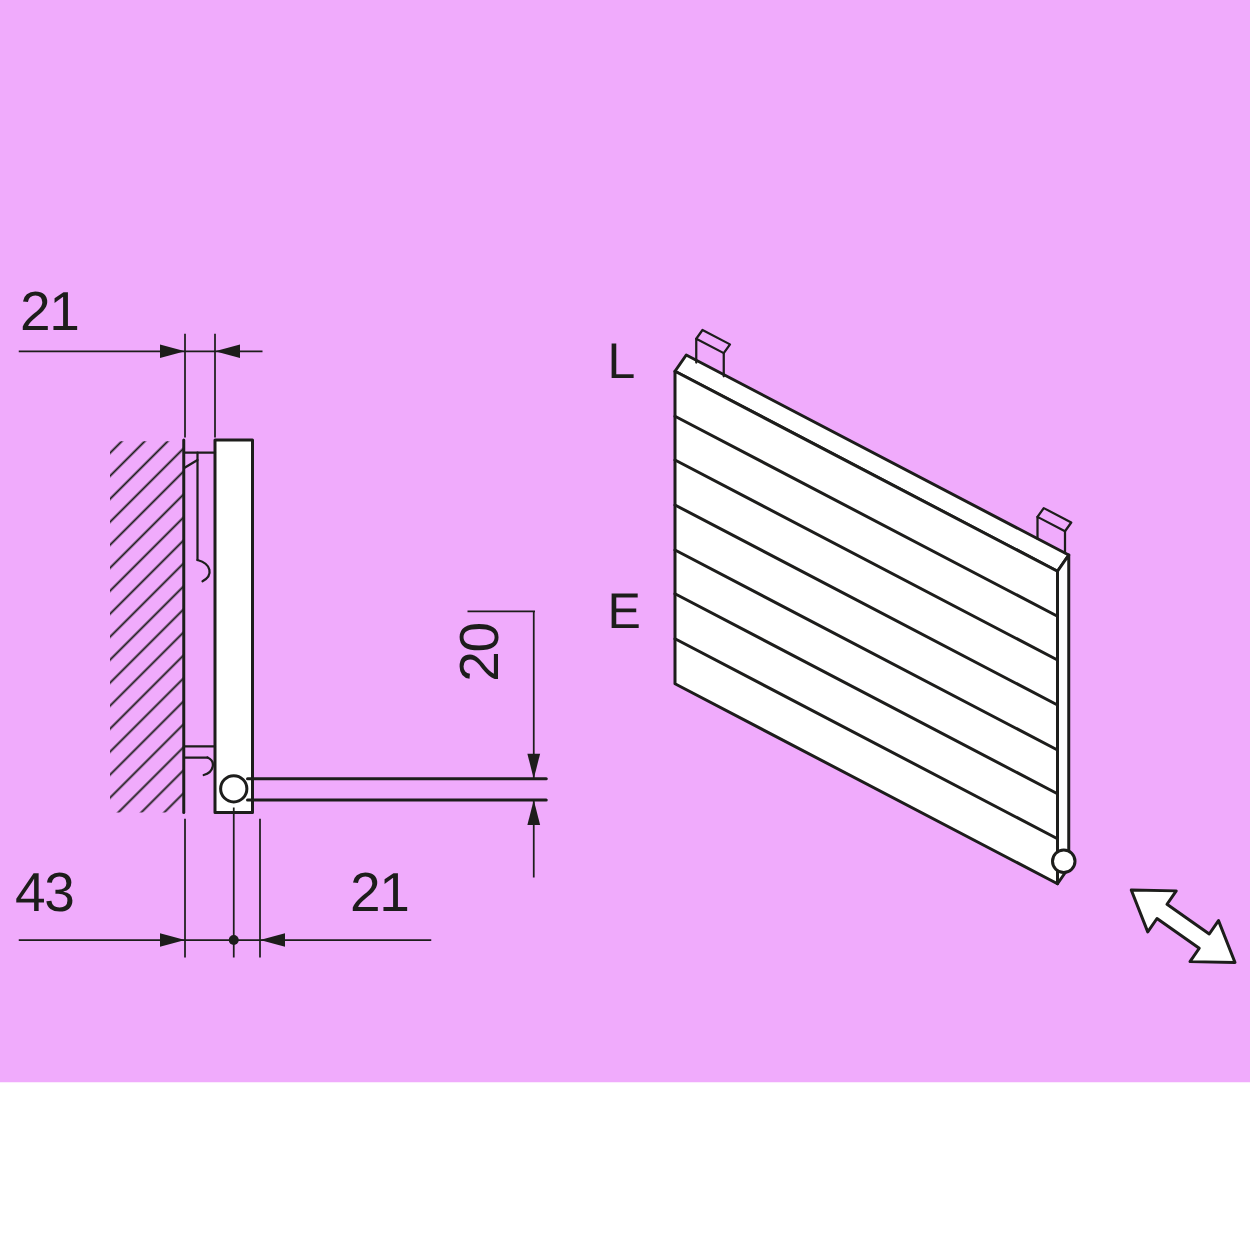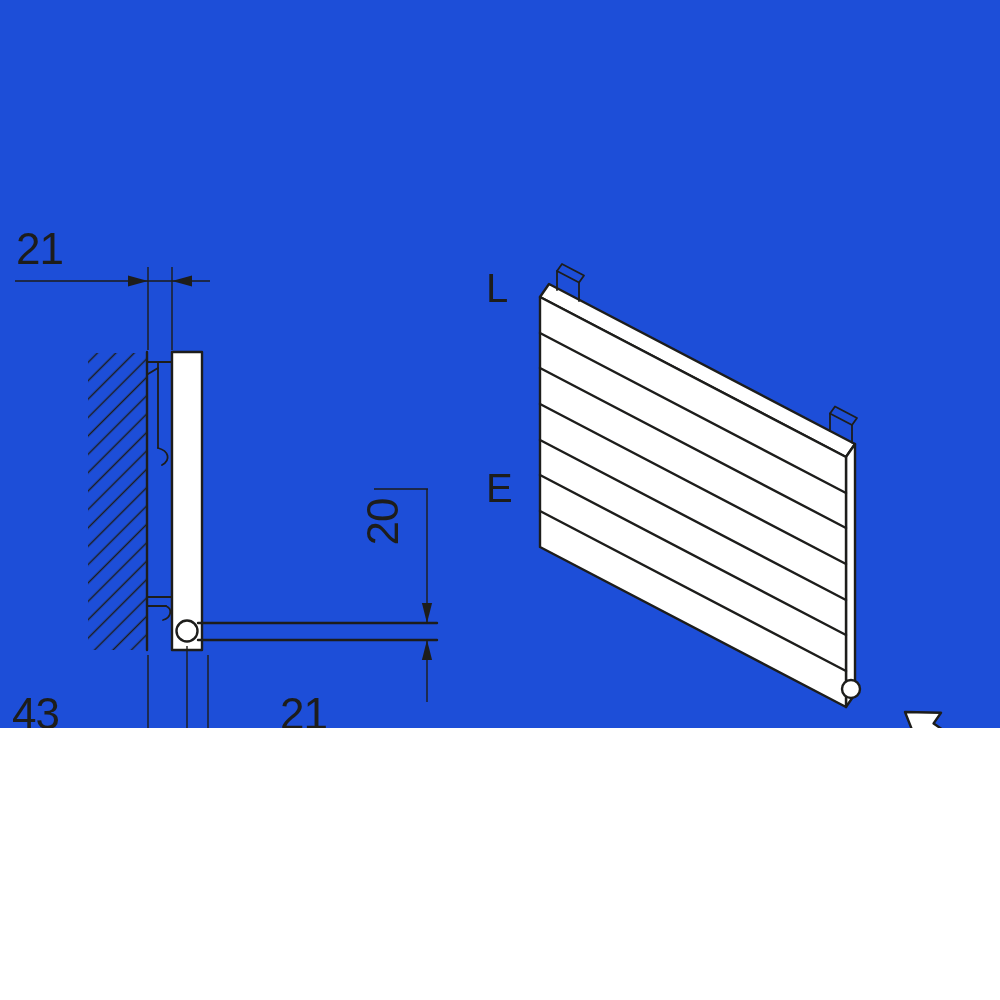--- a/index.html
+++ b/index.html
@@ -1,16 +1,16 @@
 <!DOCTYPE html>
 <html><head>
 <meta charset="utf-8">
 <style>
   html,body{margin:0;padding:0;background:#ffffff;}
-  .canvas{width:1000px;height:728px;background:#1d4ed8;position:relative;overflow:hidden;}
+  .canvas{width:1000px;height:866px;background:#f0abfc;position:relative;overflow:hidden;}
   svg{display:block;font-family:"Liberation Sans", sans-serif;}
   .s2  {stroke:#1d1d1b;stroke-width:2.4;fill:none;stroke-linejoin:round;stroke-linecap:round;}
   .s2f {stroke:#1d1d1b;stroke-width:2.4;fill:#ffffff;stroke-linejoin:round;}
   .s18 {stroke:#1d1d1b;stroke-width:1.8;fill:none;stroke-linejoin:round;stroke-linecap:round;}
   .s1  {stroke:#1d1d1b;stroke-width:1.4;fill:none;}
   .arr {fill:#1d1d1b;stroke:none;}
   .txt {fill:#1d1d1b;font-size:44px;letter-spacing:-1px;}
   .lbl {fill:#1d1d1b;font-size:40px;}
 </style>
 </head>

